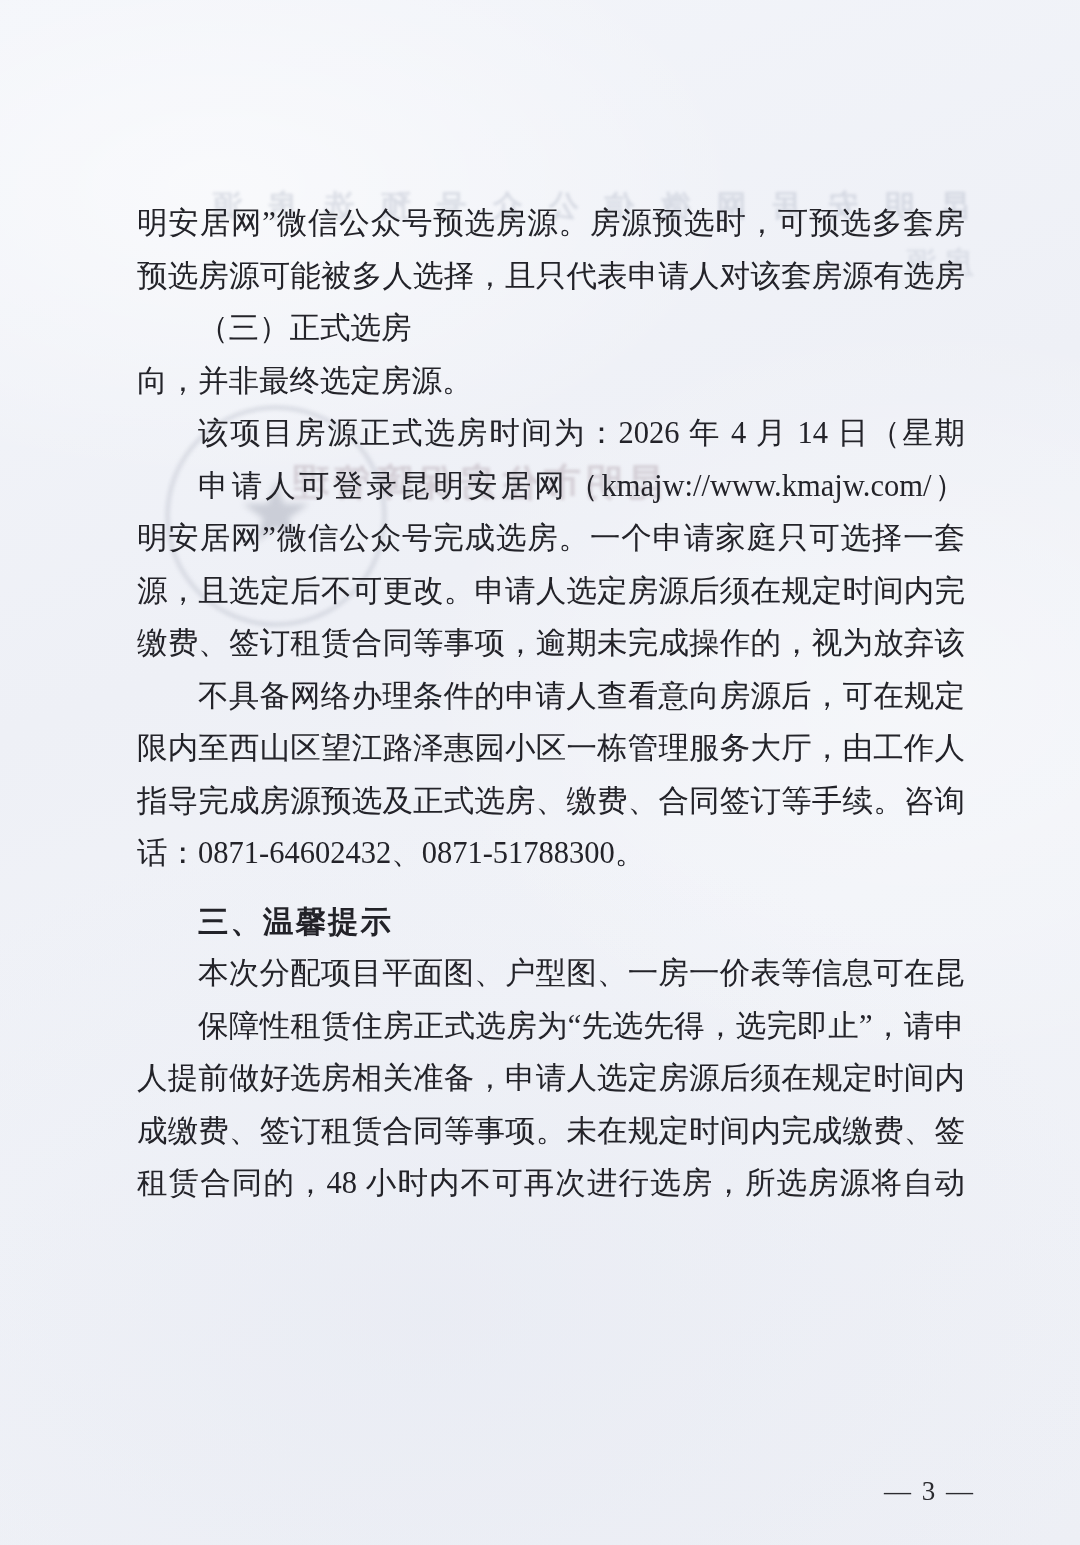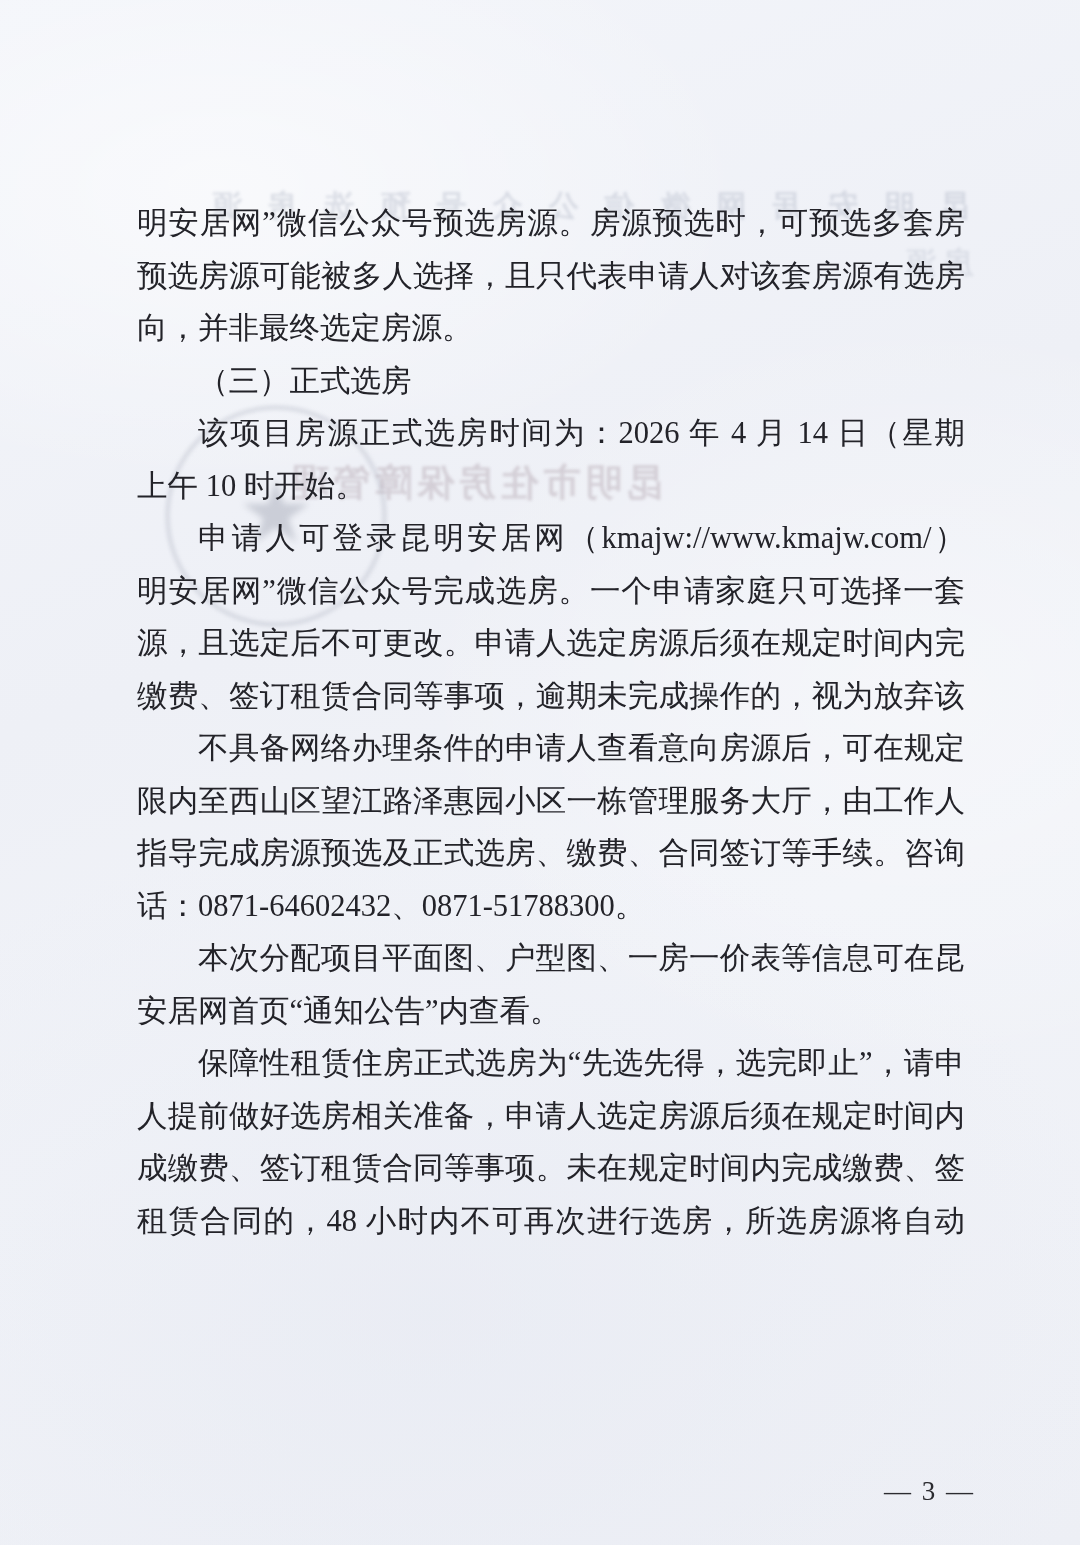--- a/index.html
+++ b/index.html
@@ -121,34 +121,33 @@
     <div class="ghost-stamp">
       <div class="ghost-stamp-circle"></div>
       <div class="ghost-stamp-star">★</div>
     </div>
     <div class="ghost-stamp-text">昆明市住房保障管理</div>
   </div>
 
   <main class="text-block">
       <div class="ln just">明安居网”微信公众号预选房源。房源预选时，可预选多套房源，</div>
       <div class="ln just">预选房源可能被多人选择，且只代表申请人对该套房源有选房意</div>
+      <div class="ln indent">（三）正式选房</div>
       <div class="ln">向，并非最终选定房源。</div>
-      <div class="ln indent">（三）正式选房</div>
       <div class="ln indent just">该项目房源正式选房时间为：2026 年 4 月 14 日（星期二）</div>
-      <div class="ln">上午 10 时开始。</div>
       <div class="ln indent just">申请人可登录昆明安居网（kmajw://www.kmajw.com/）或“昆</div>
       <div class="ln just">明安居网”微信公众号完成选房。一个申请家庭只可选择一套房</div>
       <div class="ln just">源，且选定后不可更改。申请人选定房源后须在规定时间内完成</div>
       <div class="ln just">缴费、签订租赁合同等事项，逾期未完成操作的，视为放弃该套</div>
       <div class="ln indent just">不具备网络办理条件的申请人查看意向房源后，可在规定时</div>
       <div class="ln just">限内至西山区望江路泽惠园小区一栋管理服务大厅，由工作人员</div>
       <div class="ln just">指导完成房源预选及正式选房、缴费、合同签订等手续。咨询电</div>
       <div class="ln">话：0871-64602432、0871-51788300。</div>
+      <div class="ln indent bold gap">三、温馨提示</div>
       <div class="ln indent just">本次分配项目平面图、户型图、一房一价表等信息可在昆明</div>
-      <div class="ln">安居网首页“通知公告”内查看。</div>
       <div class="ln indent just">保障性租赁住房正式选房为“先选先得，选完即止”，请申请</div>
       <div class="ln just">人提前做好选房相关准备，申请人选定房源后须在规定时间内完</div>
       <div class="ln just">成缴费、签订租赁合同等事项。未在规定时间内完成缴费、签订</div>
       <div class="ln just">租赁合同的，48 小时内不可再次进行选房，所选房源将自动释</div>
     </main>
 
   <div class="page-number">— 3 —</div>
 
 </div>
 

